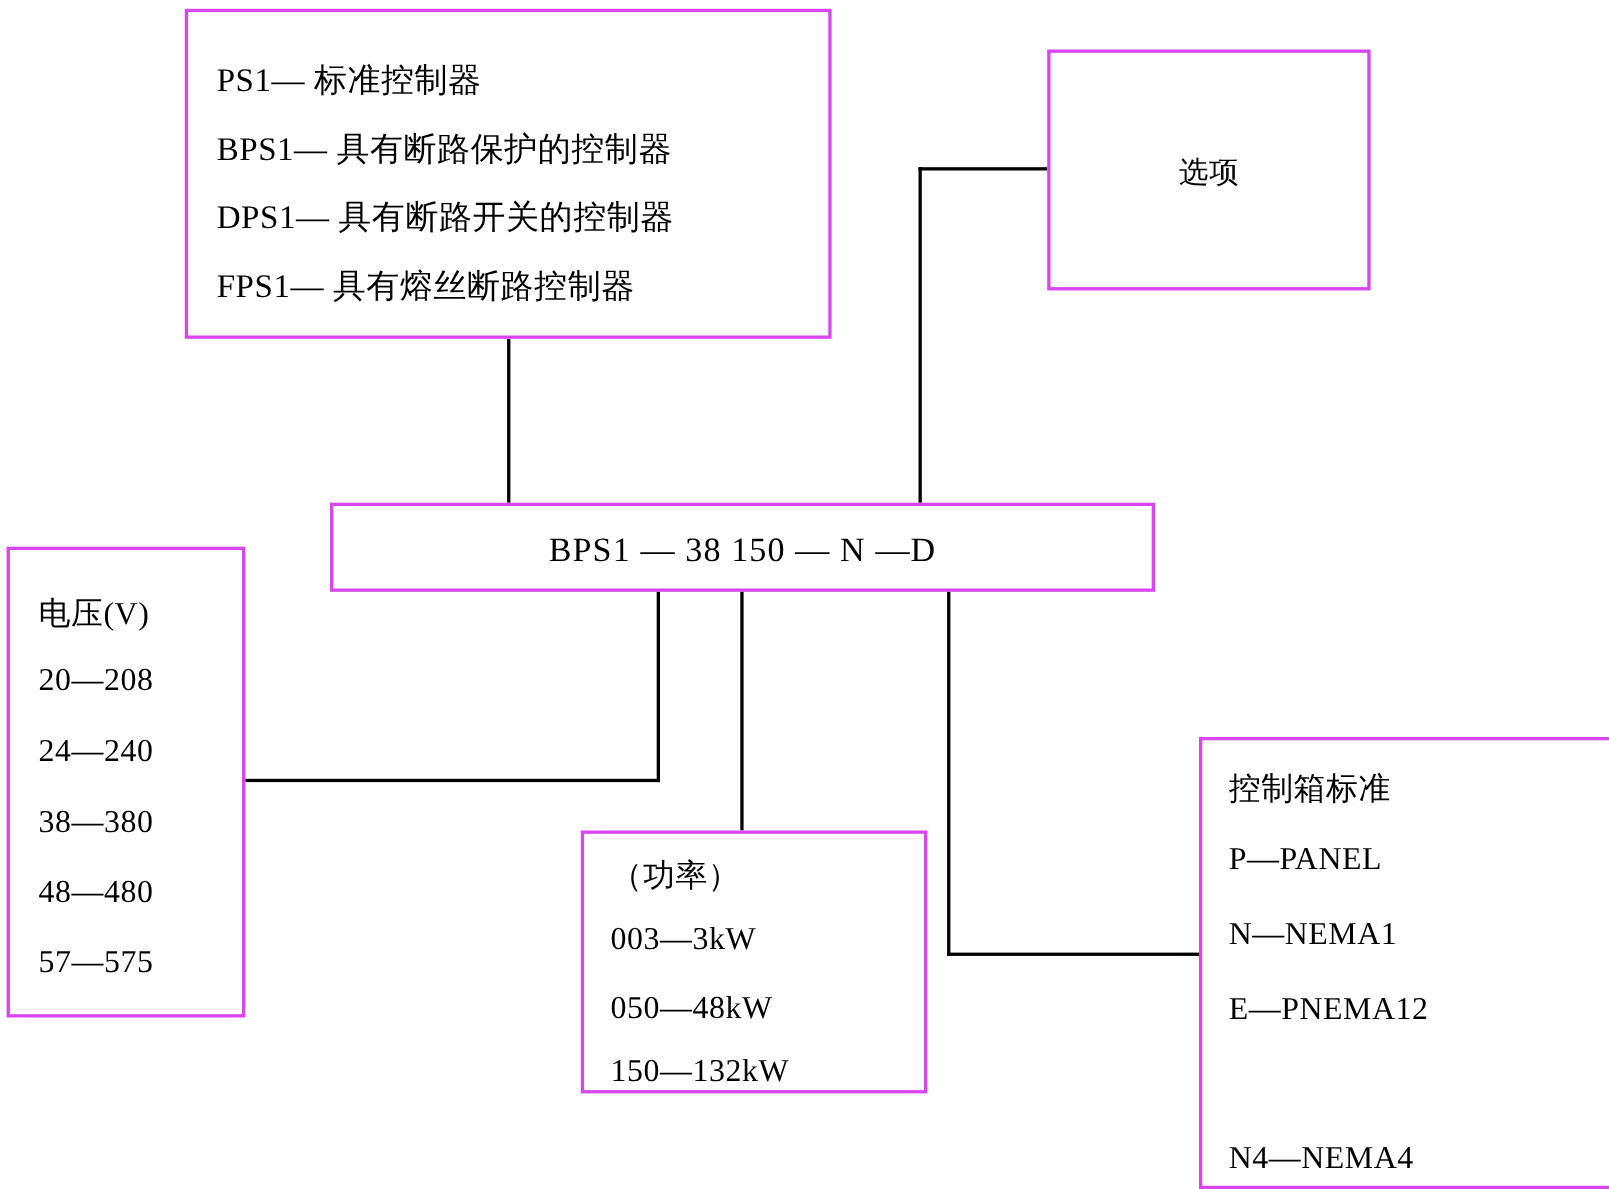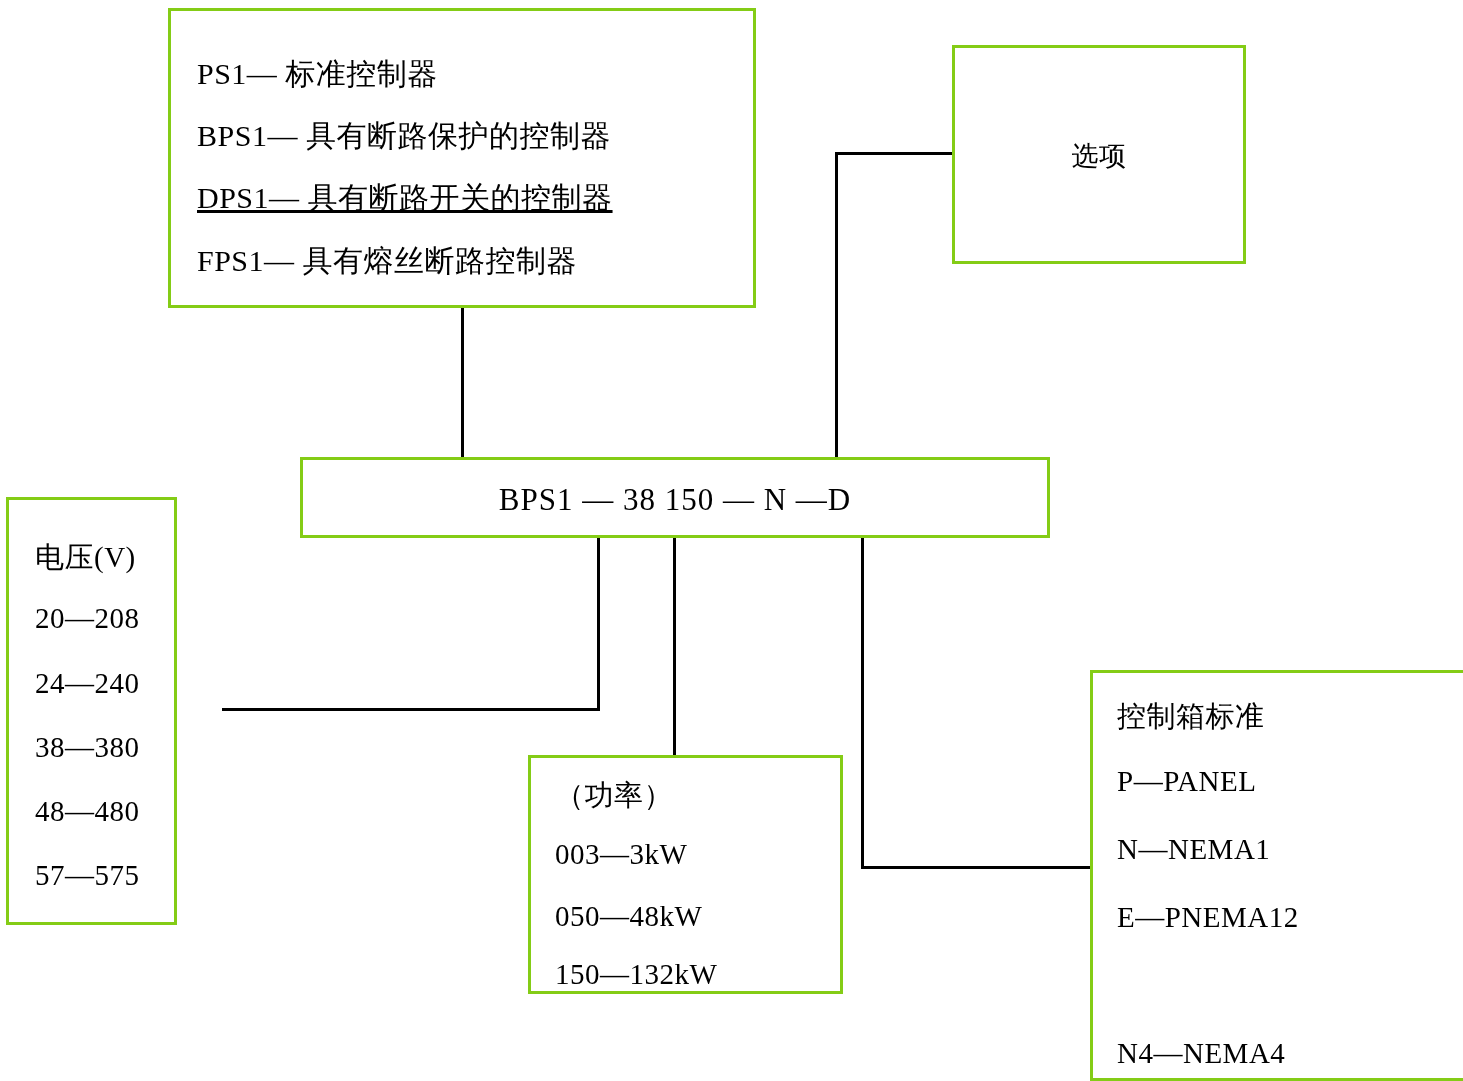--- a/index.html
+++ b/index.html
@@ -11,21 +11,21 @@
     position: relative;
     width: 1463px;
     height: 1081px;
     background: #ffffff;
     font-family: "Liberation Serif", "DejaVu Serif", serif;
     color: #000000;
     overflow: hidden;
   }
   .box {
     position: absolute;
-    border: 3px solid #84cc16;
+    border: 3px solid #d946ef;
     background: #ffffff;
     box-sizing: border-box;
     z-index: 5;
   }
   .line {
     position: absolute;
     background: #000000;
     z-index: 2;
   }
   .line.h { height: 3px; }
@@ -39,21 +39,21 @@
 
   
   #legend-box { left: 168px; top: 8px; width: 588px; height: 300px; }
   #legend-box .txt {
     left: 26px;
     font-size: 30px;
     line-height: 30px;
   }
   #legend-box .r0 { top: 48px; }
   #legend-box .r1 { top: 110px; }
-  #legend-box .r2 { top: 172px; text-decoration: underline; }
+  #legend-box .r2 { top: 172px; }
   #legend-box .r3 { top: 235px; }
 
   
   #options-box { left: 952px; top: 45px; width: 294px; height: 219px; }
   #options-box .txt {
     left: 0; right: 0;
     top: 90px;
     text-align: center;
     font-size: 27px;
   }
@@ -62,21 +62,21 @@
   #code-bar { left: 300px; top: 457px; width: 750px; height: 81px; text-decoration: underline; }
   #code-bar .txt {
     left: 0; right: 0;
     top: 22px;
     text-align: center;
     font-size: 31px;
     letter-spacing: 1px;
   }
 
   
-  #voltage-box { left: 6px; top: 497px; width: 171px; height: 428px; }
+  #voltage-box { left: 6px; top: 497px; width: 217px; height: 428px; }
   #voltage-box .txt {
     left: 26px;
     font-size: 29px;
   }
   #voltage-box .r0 { top: 38px; }
   #voltage-box .r1 { top: 102px; }
   #voltage-box .r2 { top: 167px; }
   #voltage-box .r3 { top: 231px; }
   #voltage-box .r4 { top: 295px; }
   #voltage-box .r5 { top: 359px; }

